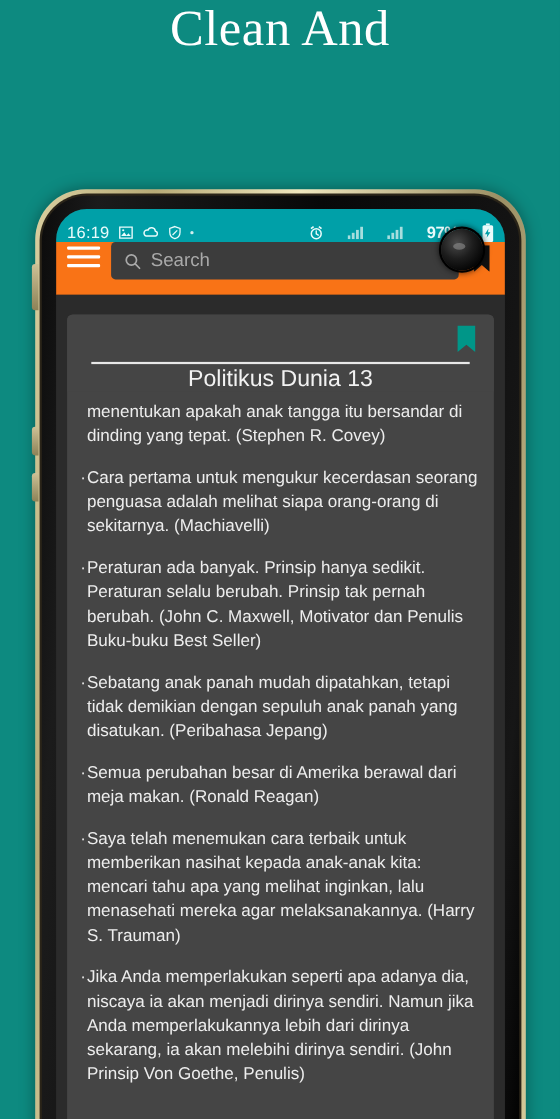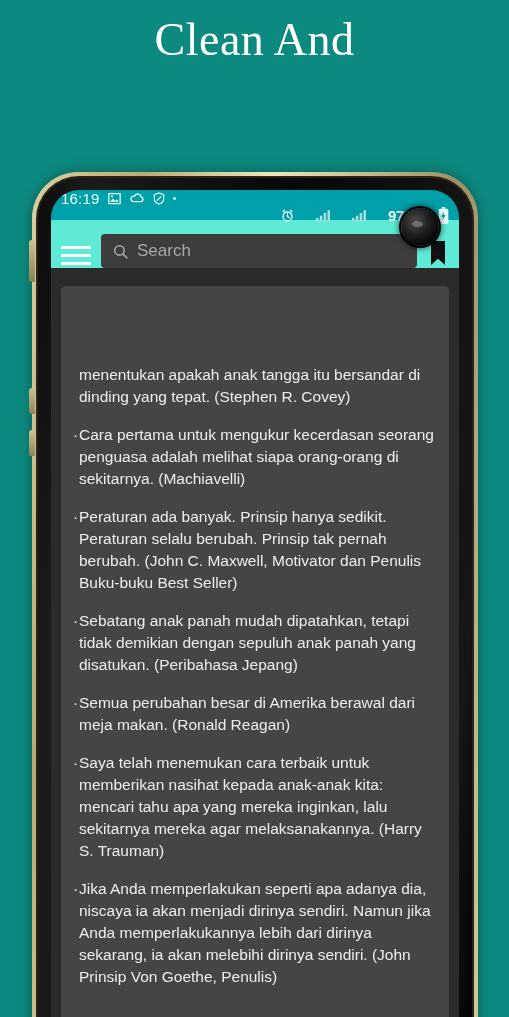--- a/index.html
+++ b/index.html
@@ -7,21 +7,20 @@
     width:509px; height:1017px;
     overflow:hidden;
     background:#0d8a80;
     font-family:"Liberation Sans", sans-serif;
   }
 
   
   #promo-headline{
     position:absolute; left:0; top:0; width:509px; height:160px;
     display:flex; flex-direction:column; align-items:center; justify-content:flex-start;
-    padding-top:14px;
     font-family:"Liberation Serif", serif;
     color:#ffffff;
     text-align:center;
     line-height:1.14;
     letter-spacing:0.5px;
   }
   #promo-headline .ln{ font-size:46px; font-weight:400; display:block; }
 
   
   #phone-device{
@@ -64,24 +63,23 @@
     background:linear-gradient(180deg,#cdc196,#8d8257);
   }
   #volume-up-button{ top:216px; height:26px; }
   #volume-down-button{ top:258px; height:26px; }
   #power-button{ top:68px; height:42px; }
 
   
   #status-bar{
     position:relative;
     height:30px; background:#00a0a8;
-    display:flex; align-items:flex-start; padding:0 10px;
+    display:flex; align-items:flex-end; padding:0 10px;
     color:#e9fbfb;
     font-size:15px;
-    flex-direction:column;
   }
   #status-bar .left{ display:flex; align-items:center; gap:7px; }
   #status-bar .right{ margin-left:auto; display:flex; align-items:center; gap:21px; }
   #status-time{ font-size:15px; letter-spacing:.2px; }
   .sb-icon{ display:inline-flex; align-items:center; }
   .sb-dot{ width:3px; height:3px; border-radius:50%; background:#cfeeee; display:inline-block; }
   #battery-percent{ font-size:15px; font-weight:700; letter-spacing:-.3px; }
 
   
   #front-camera{
@@ -93,22 +91,22 @@
     z-index:9;
   }
   #front-camera::after{
     content:""; position:absolute; left:11px; top:13px;
     width:11px; height:6px; border-radius:50%;
     background:rgba(150,150,150,.55);
   }
 
   
   #app-toolbar{
-    height:48px; background:#5eead4;
-    display:flex; align-items:flex-end; gap:10px;
+    height:48px; background:#f97316;
+    display:flex; align-items:flex-start; gap:10px;
     padding:0 10px;
   }
   #menu-button{ width:30px; height:26px; display:flex; flex-direction:column; justify-content:center; gap:5px; flex:0 0 auto; cursor:pointer; }
   #menu-button i{ display:block; height:3px; background:#fff; border-radius:1px; }
   #search-field{
     flex:1 1 auto; height:34px; background:#3c3c3c;
     border-radius:4px; display:flex; align-items:center; gap:8px; padding:0 11px;
     min-width:0;
   }
   #search-placeholder{ color:#a9a9a9; font-size:17px; white-space:nowrap; }
@@ -263,20 +261,29 @@
         <svg width="18" height="24" viewBox="0 0 18 24" fill="#111111">
           <path d="M2 0h14v24l-7-6.2L2 24z"></path>
         </svg>
       </div>
     </div>
 
     <div id="content-area">
 
       <div id="article-card">
 
+        <div id="card-header">
+          <div id="card-bookmark-icon">
+            <svg width="18" height="24" viewBox="0 0 18 24" fill="#009688">
+              <path d="M1 0h16v24l-8-6.6L1 24z"></path>
+            </svg>
+          </div>
+          <div id="title-divider"></div>
+          <div id="article-title">Politikus Dunia 13</div>
+        </div>
 
         <div id="article-body">
 
         <div class="para clipped">
               <span class="bullet"></span>
               <span class="ptext">menapaki tangga sukses. Kepemimpinan menentukan apakah anak tangga itu bersandar di dinding yang tepat. (Stephen R. Covey)</span>
             </div>
             <div class="para">
               <span class="bullet">·</span>
               <span class="ptext">Cara pertama untuk mengukur kecerdasan seorang penguasa adalah melihat siapa orang-orang di sekitarnya. (Machiavelli)</span>
@@ -288,21 +295,21 @@
             <div class="para">
               <span class="bullet">·</span>
               <span class="ptext">Sebatang anak panah mudah dipatahkan, tetapi tidak demikian dengan sepuluh anak panah yang disatukan. (Peribahasa Jepang)</span>
             </div>
             <div class="para">
               <span class="bullet">·</span>
               <span class="ptext">Semua perubahan besar di Amerika berawal dari meja makan. (Ronald Reagan)</span>
             </div>
             <div class="para">
               <span class="bullet">·</span>
-              <span class="ptext">Saya telah menemukan cara terbaik untuk memberikan nasihat kepada anak-anak kita: mencari tahu apa yang mereka inginkan, lalu sekitarnya mereka agar melaksanakannya. (Harry S. Trauman)</span>
+              <span class="ptext">Saya telah menemukan cara terbaik untuk memberikan nasihat kepada anak-anak kita: mencari tahu apa yang melihat inginkan, lalu menasehati mereka agar melaksanakannya. (Harry S. Trauman)</span>
             </div>
             <div class="para">
               <span class="bullet">·</span>
               <span class="ptext">Jika Anda memperlakukan seperti apa adanya dia, niscaya ia akan menjadi dirinya sendiri. Namun jika Anda memperlakukannya lebih dari dirinya sekarang, ia akan melebihi dirinya sendiri. (John Prinsip Von Goethe, Penulis)</span>
             </div>
           </div>
 
       </div>
     </div>
 

